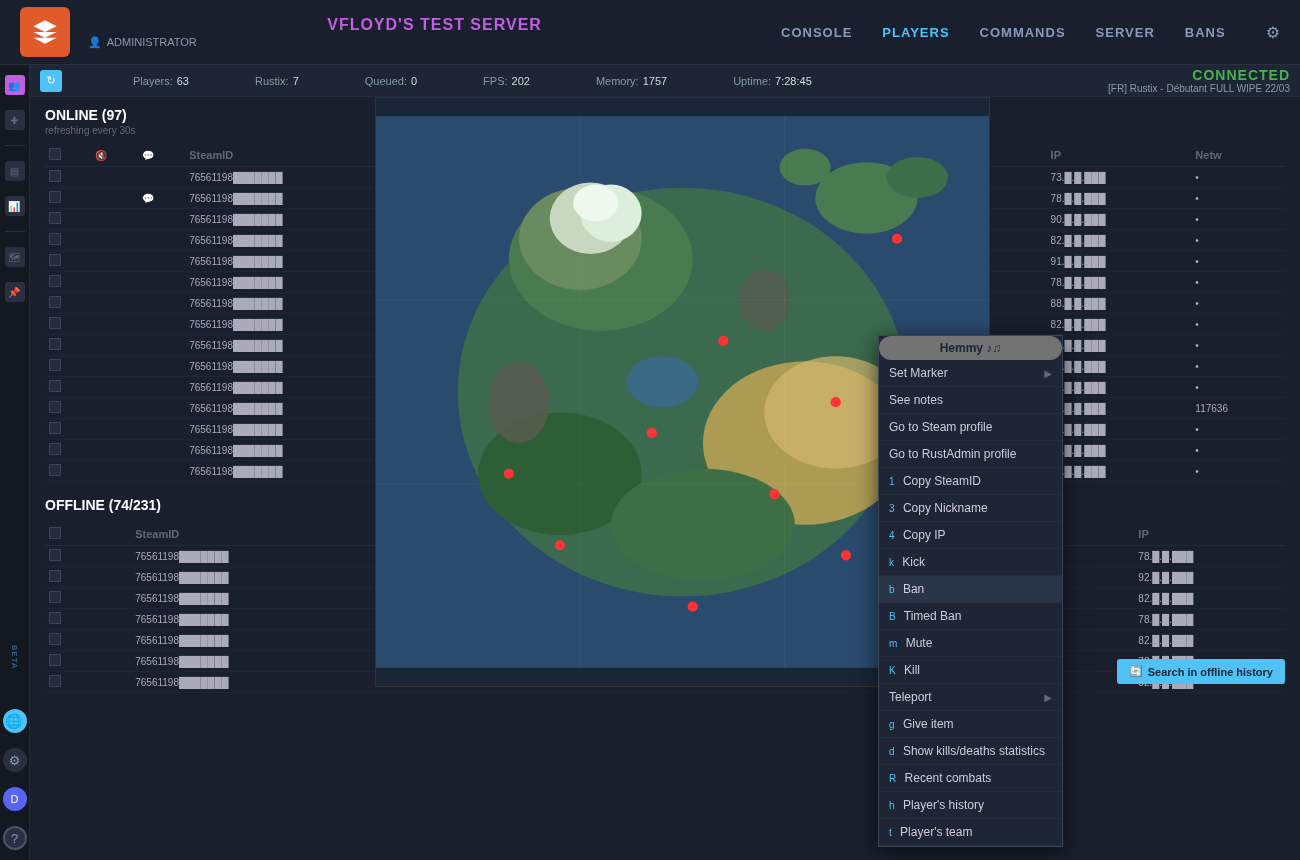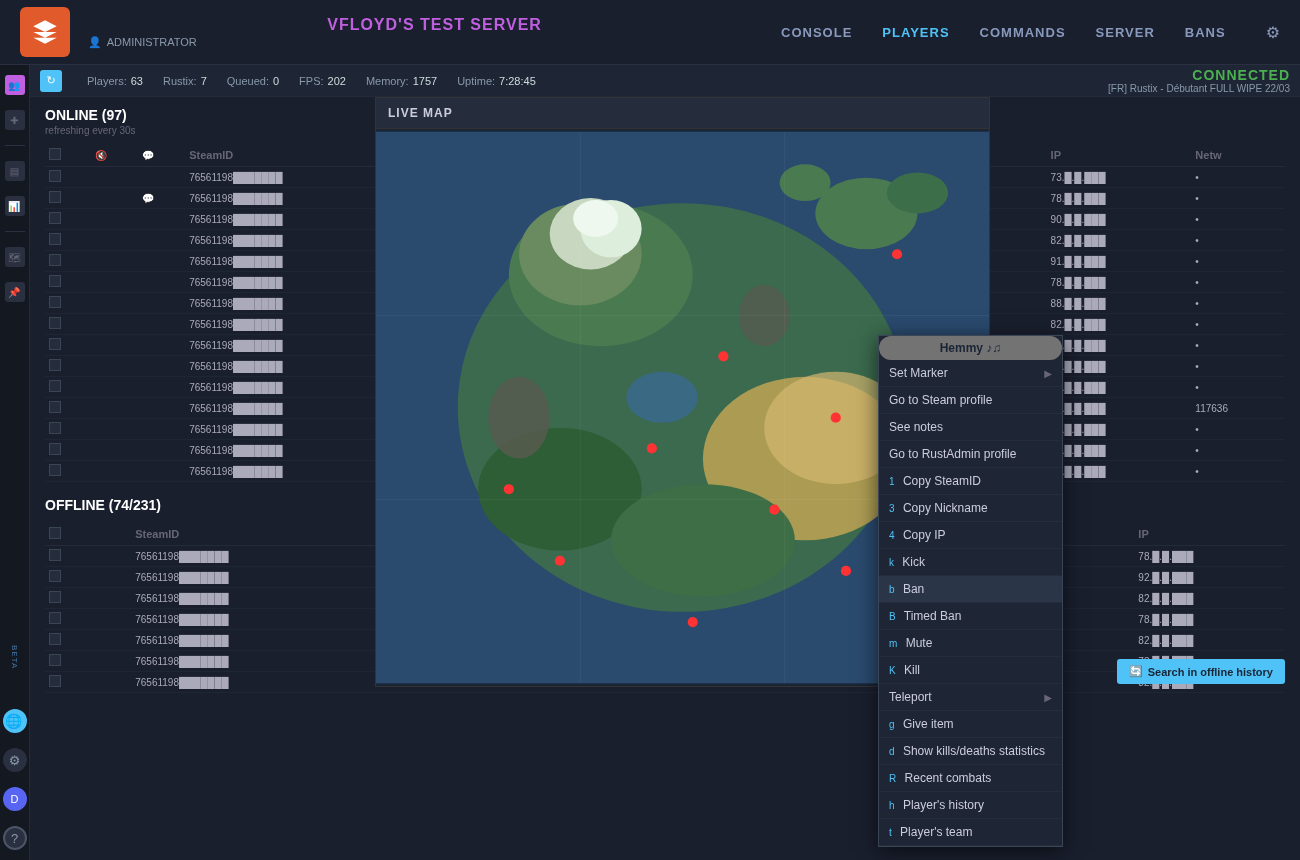--- a/index.html
+++ b/index.html
@@ -68,21 +68,21 @@
       display: flex;
       align-items: center;
       padding: 0 10px;
       gap: 20px;
       border-bottom: 1px solid #252a3a;
       font-size: 11px;
       color: #8899aa;
       position: relative;
       z-index: 5;
     }
-    #statusbar .status-item { display: flex; gap: 4px; }
+    #statusbar .status-item { display: flex; gap: 4px; margin-left: 46px; }
     #statusbar .status-item span.val { color: #cdd; }
     #statusbar .refresh-btn { width: 22px; height: 22px; background: #4fc3f7; border-radius: 3px; display: flex; align-items: center; justify-content: center; color: #fff; font-size: 11px; cursor: pointer; margin-right: 5px; }
     #statusbar .connected-badge { margin-left: auto; color: #4caf50; font-weight: 700; font-size: 14px; letter-spacing: 1px; }
     #statusbar .server-label { color: #8899aa; font-size: 10px; }
 
     
     #players-panel {
       padding: 10px 15px;
       height: calc(100% - 32px);
       overflow-y: auto;
@@ -627,21 +627,20 @@
                 <td>12/02/2021 14:04:02</td>
                 <td class="ip-val">82.█.█.███</td>
               </tr>
           </tbody>
         </table>
       </div>
 
     </div>
 
     <div id="map-overlay">
-      <div class="map-header">LIVE MAP</div>
       <div id="map-content">
         <svg id="map-svg" viewBox="0 0 600 540" xmlns="http://www.w3.org/2000/svg">
 
           <rect width="600" height="540" fill="#2a4a6e"></rect>
 
           <ellipse cx="300" cy="270" rx="220" ry="200" fill="#3d6e4a" opacity="0.9"></ellipse>
 
           <ellipse cx="220" cy="140" rx="90" ry="70" fill="#4a7a50"></ellipse>
           <ellipse cx="200" cy="120" rx="60" ry="50" fill="#6a8a60"></ellipse>
           <ellipse cx="210" cy="100" rx="40" ry="35" fill="#c8d8c0"></ellipse>
@@ -683,24 +682,24 @@
     </div>
 
     <div id="context-menu">
       <div class="cm-header">Hemmy ♪♫</div>
 
       <div class="cm-item">
         <span>Set Marker</span>
         <span class="cm-arrow">▶</span>
       </div>
       <div class="cm-item">
+        <span>See notes</span>
+      </div>
+      <div class="cm-item">
         <span>Go to Steam profile</span>
-      </div>
-      <div class="cm-item">
-        <span>See notes</span>
       </div>
       <div class="cm-item">
         <span>Go to RustAdmin profile</span>
       </div>
       <div class="cm-item">
         <span><span class="cm-key">1</span> Copy SteamID</span>
       </div>
       <div class="cm-item">
         <span><span class="cm-key">3</span> Copy Nickname</span>
       </div>

